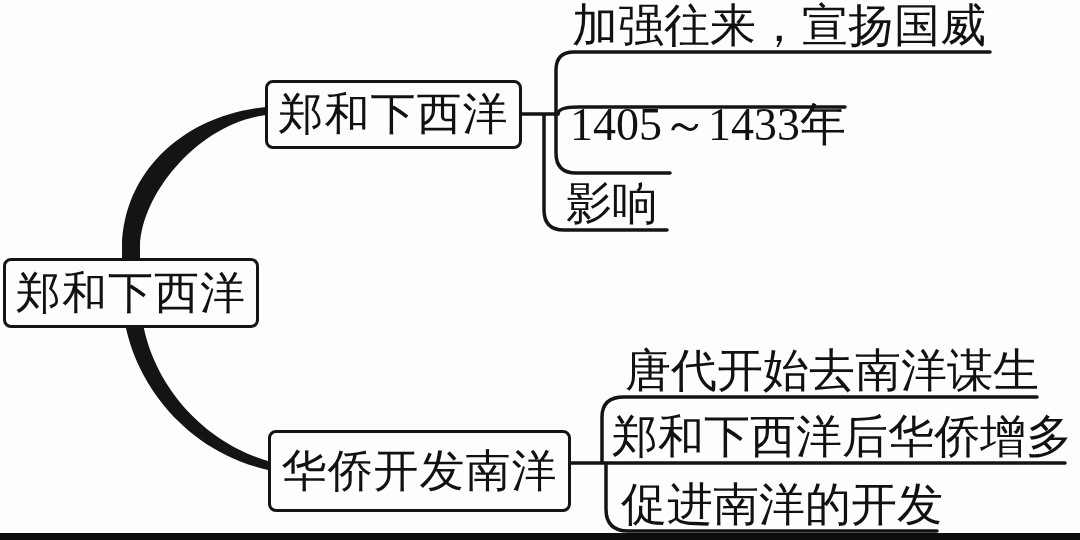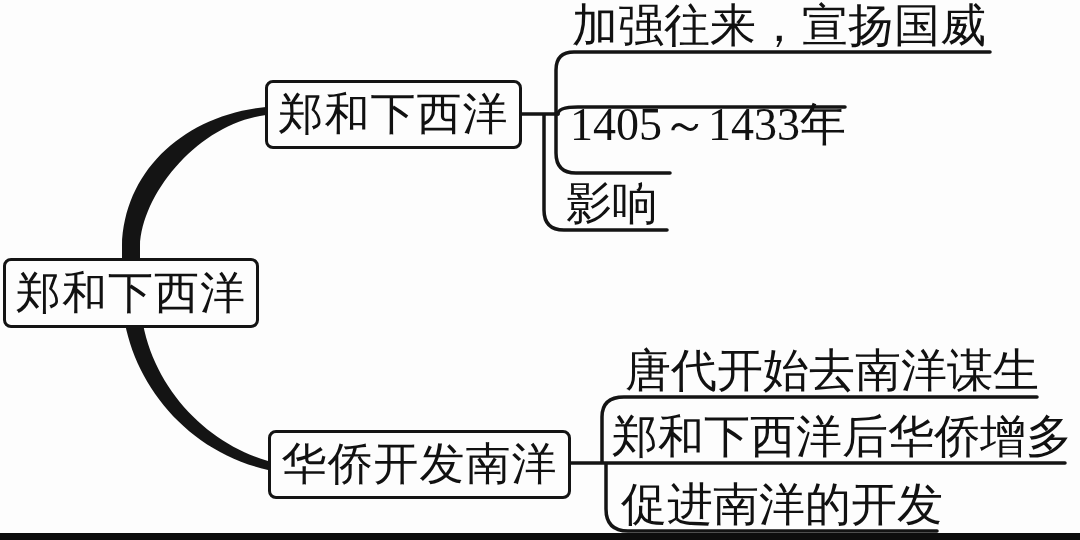--- a/index.html
+++ b/index.html
@@ -26,21 +26,21 @@
     display: flex;
     align-items: center;
     justify-content: center;
     font-size: 45px;
     line-height: 1;
     white-space: nowrap;
     letter-spacing: 1px;
   }
   .node-box.root   { left: 3px;   top: 258px; width: 256px; height: 70px; }
   .node-box.top    { left: 265px; top: 80px;  width: 257px; height: 69px; }
-  .node-box.bottom { left: 268px; top: 430px; width: 303px; height: 69px; }
+  .node-box.bottom { left: 268px; top: 430px; width: 303px; height: 82px; }
   .leaf-label {
     position: absolute;
     font-size: 46px;
     line-height: 52px;
     white-space: nowrap;
     letter-spacing: 0px;
   }
   .leaf-t1 { left: 572px; top: 0px; }
   .leaf-t2 { left: 570px; top: 56px; margin-top: 43px; }
   .leaf-t3 { left: 566px; top: 121px; }

